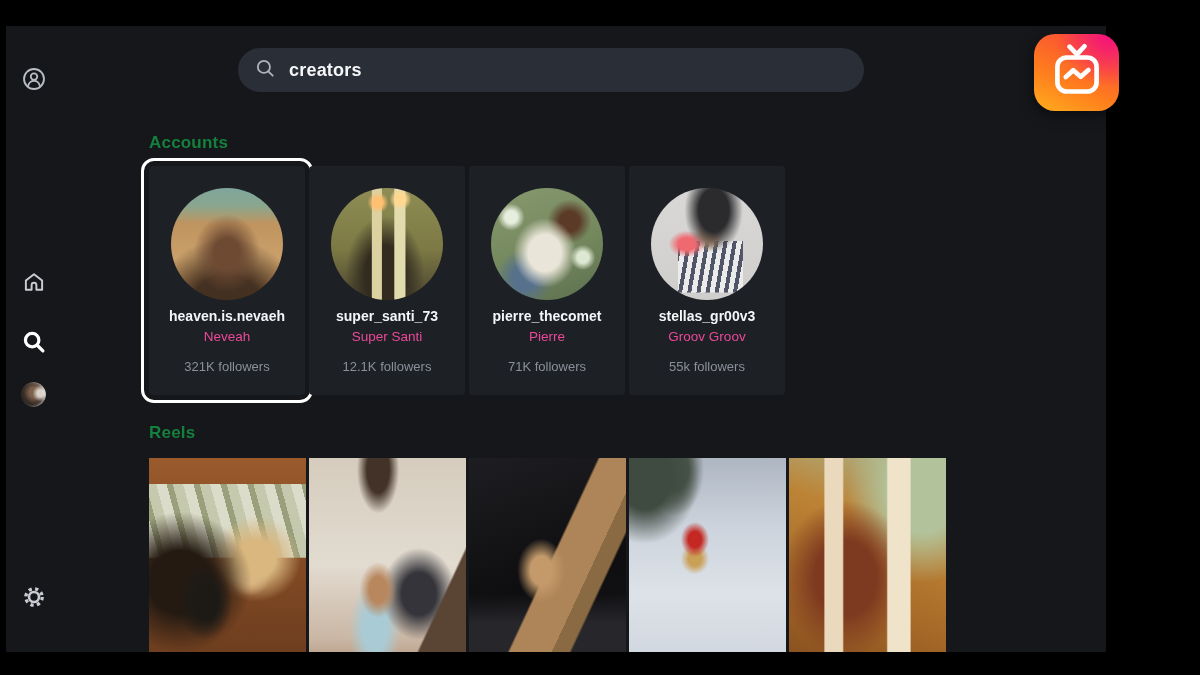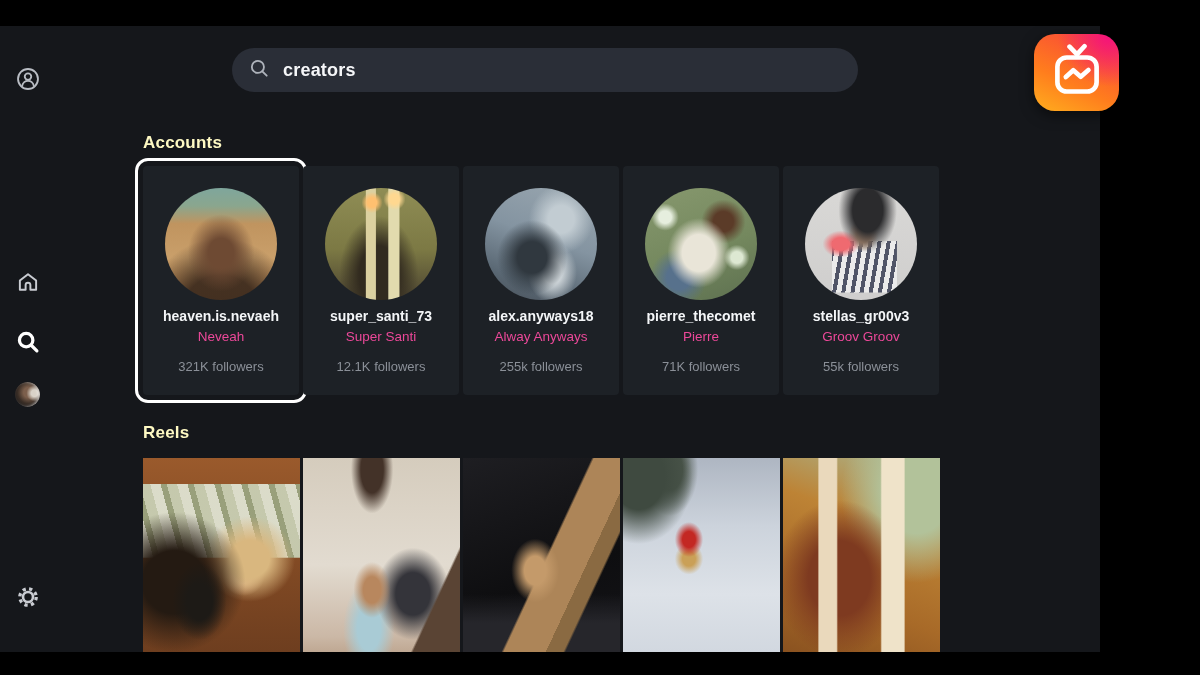--- a/index.html
+++ b/index.html
@@ -1,21 +1,21 @@
 <!DOCTYPE html>
 <html><head>
 <meta charset="utf-8">
 <style>
   * { margin:0; padding:0; box-sizing:border-box; }
   html,body { width:1200px; height:675px; background:#000; overflow:hidden;
               font-family:"Liberation Sans","DejaVu Sans",sans-serif; }
   .stage { position:relative; width:1200px; height:675px; background:#000; }
 
   
-  .app { position:absolute; left:0; top:26px; width:1100px; height:626px;
+  .app { position:absolute; left:6px; top:26px; width:1100px; height:626px;
          background:#15171b; overflow:hidden; }
 
   
   .side-btn { position:absolute; left:15px; width:26px; height:26px; border:none;
               background:transparent; padding:0; cursor:pointer; }
   .side-btn svg { display:block; width:100%; height:100%; }
   #btn-account  { top:40px; }
   #btn-home     { top:243px; }
   #btn-search   { top:303px; }
   #btn-profile  { top:356px; width:25px; height:25px; border-radius:50%;
@@ -36,21 +36,21 @@
   .igtv-logo { position:absolute; left:1034px; top:34px; width:85px; height:77px;
                border-radius:21px;
                background:
                  radial-gradient(circle at 88% 2%, #f5127c 0%, rgba(245,18,124,0) 48%),
                  linear-gradient(205deg, #f23f44 0%, #fb5c2e 30%, #ff7d1d 62%, #ffae1e 100%);
                display:flex; align-items:center; justify-content:center;
                box-shadow:0 4px 14px rgba(0,0,0,.55); }
   .igtv-logo svg { width:56px; height:56px; }
 
   
-  .section-title { position:absolute; left:143px; color:#fef9c3; font-size:17px;
+  .section-title { position:absolute; left:143px; color:#15803d; font-size:17px;
                    font-weight:700; letter-spacing:.2px; }
   #accounts-title { top:107px; }
   #reels-title    { top:397px; }
 
   .account-row { position:absolute; left:143px; top:140px; display:flex; gap:4px; }
   .account-card { position:relative; width:156px; height:229px; background:#1d2126;
                   border-radius:4px; text-align:center; cursor:pointer; flex:0 0 auto; }
   .account-card.selected::after { content:""; position:absolute; inset:-8px;
                   border:3.5px solid #ffffff; border-radius:13px; pointer-events:none; }
   .pfp { width:112px; height:112px; border-radius:50%; margin:22px auto 0; }
@@ -195,26 +195,20 @@
         <div class="dispname">Neveah</div>
         <div class="followers">321K followers</div>
       </div>
       <div class="account-card">
         <div class="pfp pfp2"></div>
         <div class="username">super_santi_73</div>
         <div class="dispname">Super Santi</div>
         <div class="followers">12.1K followers</div>
       </div>
       <div class="account-card">
-        <div class="pfp pfp3"></div>
-        <div class="username">alex.anyways18</div>
-        <div class="dispname">Alway Anyways</div>
-        <div class="followers">255k followers</div>
-      </div>
-      <div class="account-card">
         <div class="pfp pfp4"></div>
         <div class="username">pierre_thecomet</div>
         <div class="dispname">Pierre</div>
         <div class="followers">71K followers</div>
       </div>
       <div class="account-card">
         <div class="pfp pfp5"></div>
         <div class="username">stellas_gr00v3</div>
         <div class="dispname">Groov Groov</div>
         <div class="followers">55k followers</div>

